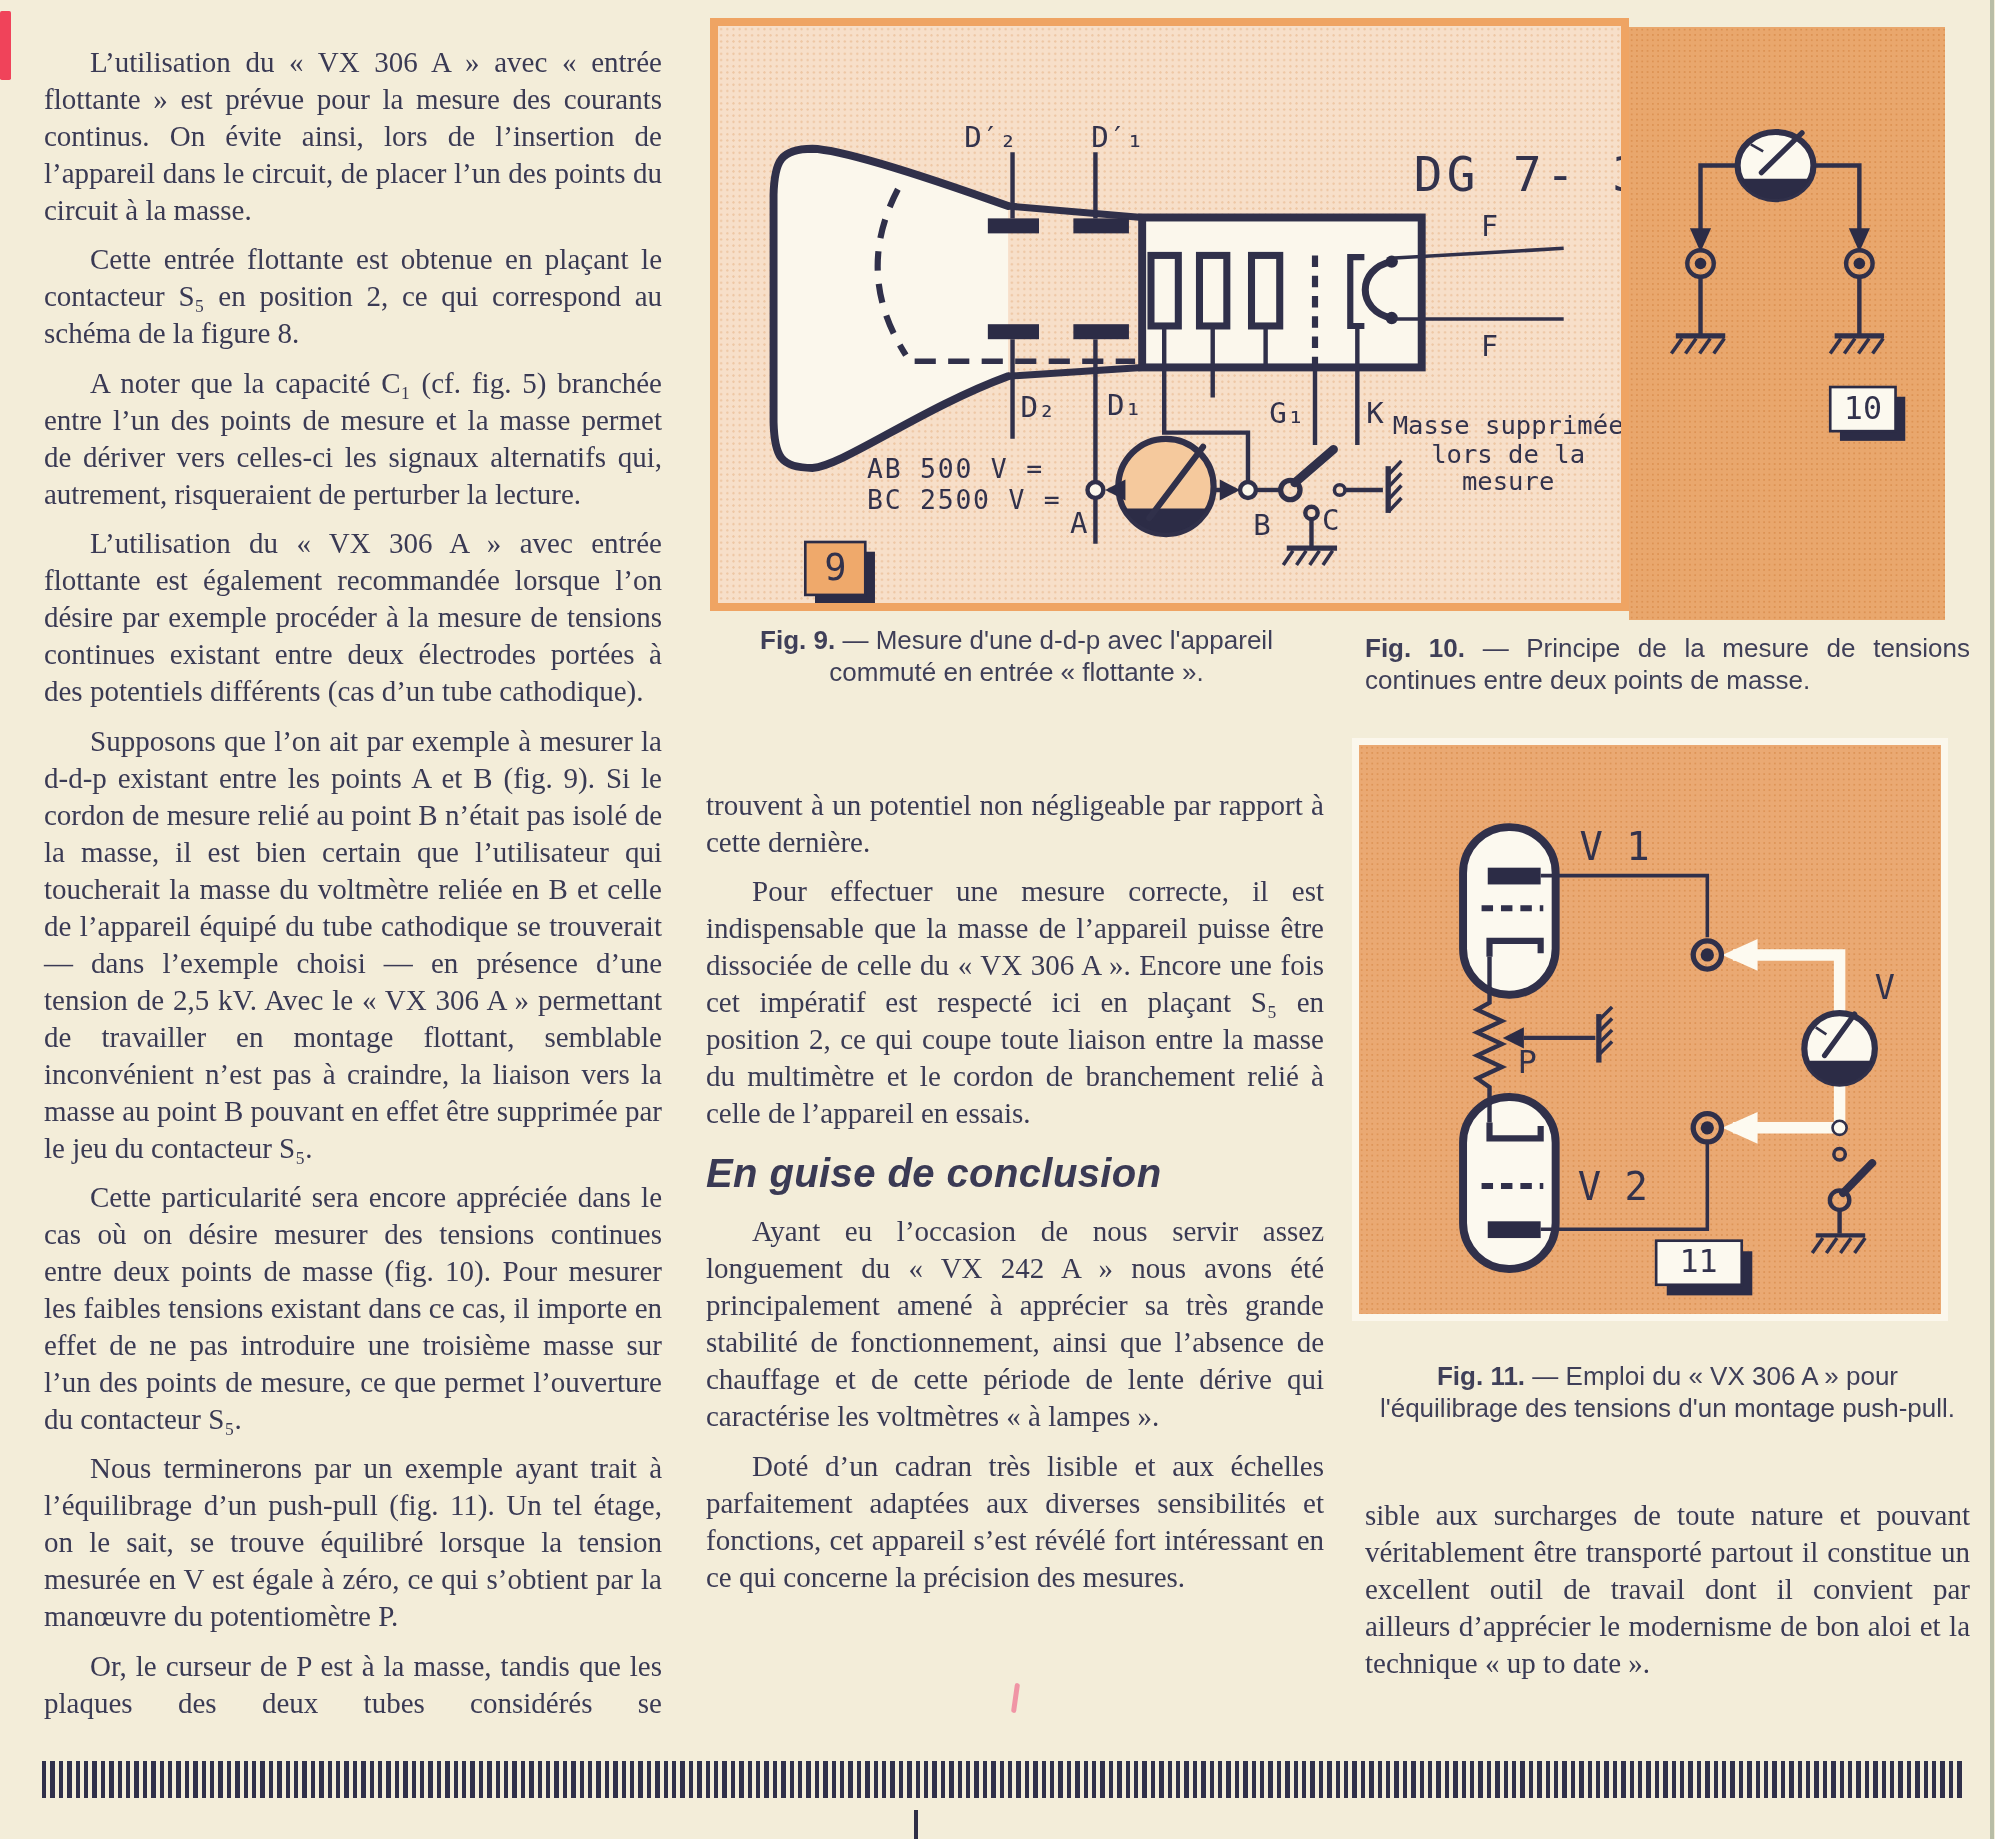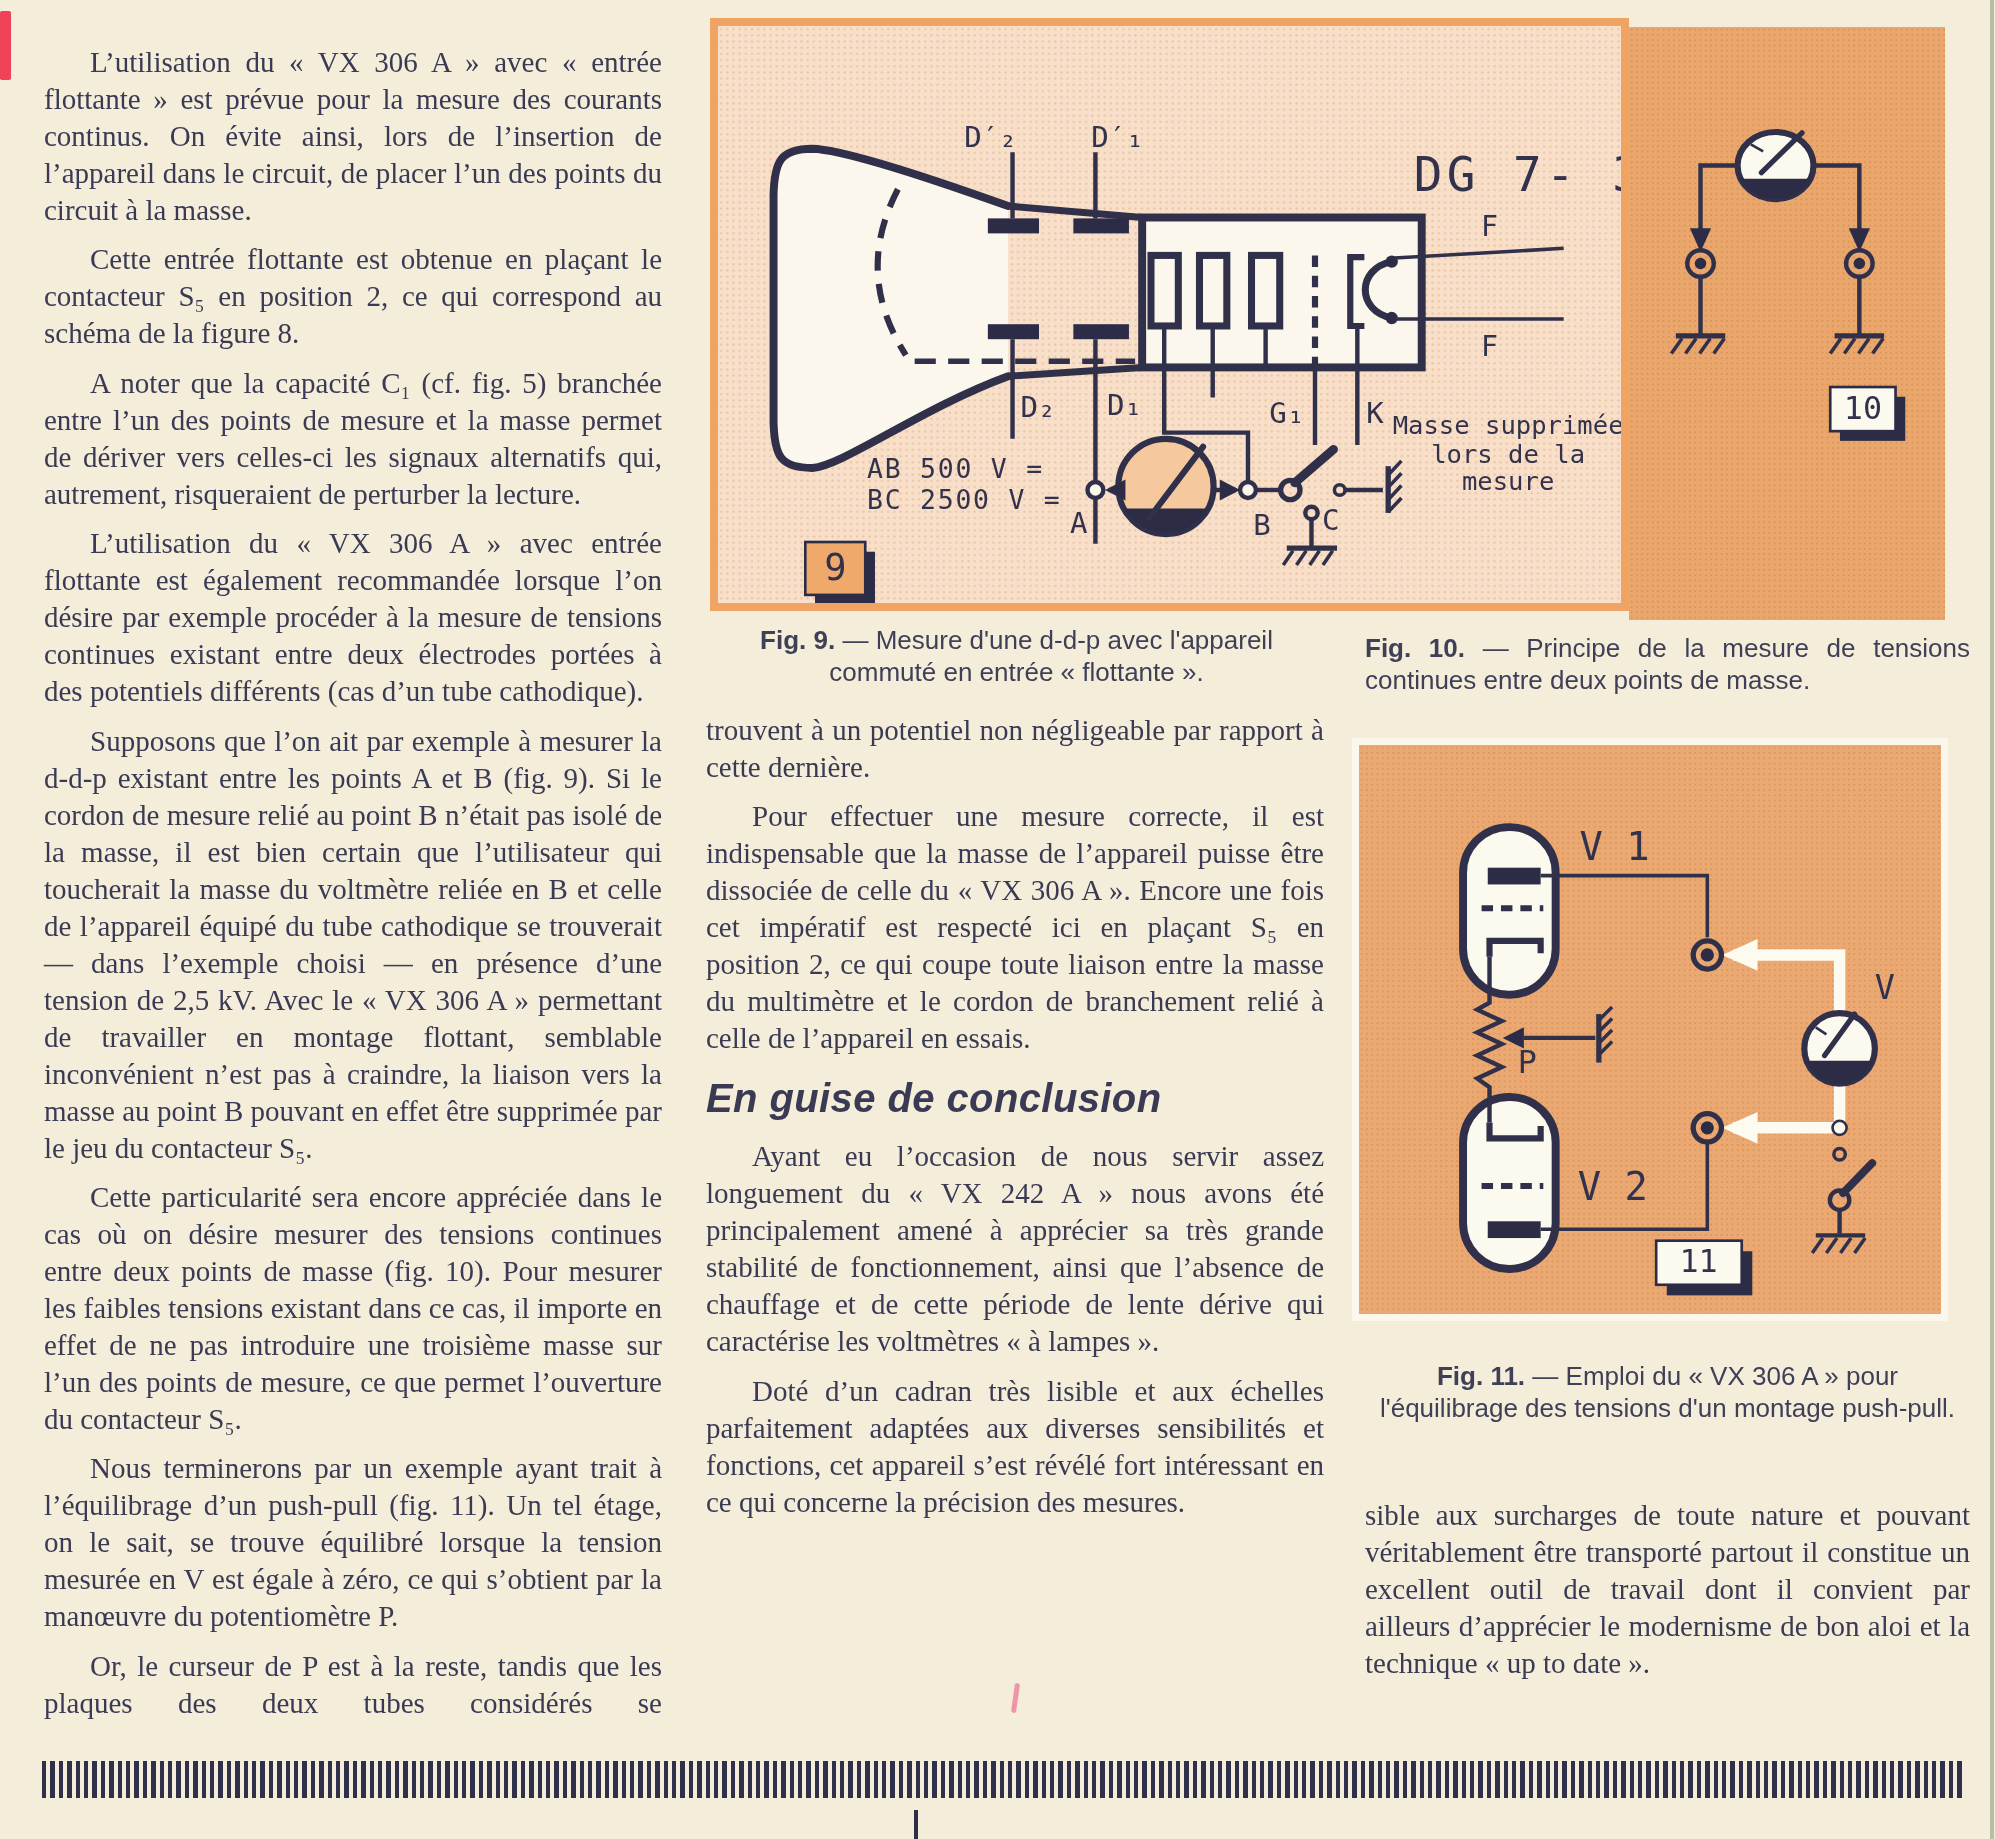--- a/index.html
+++ b/index.html
@@ -4,21 +4,21 @@
 <style>
   html,body{margin:0;padding:0;background:#6b6b66;}
   .page{position:relative;width:1996px;height:1839px;background:#f3edd9;overflow:hidden;
         font-family:"Liberation Serif",serif;color:#3a3a54;}
   
   .col{position:absolute;font-size:29px;line-height:37px;}
   .col p{margin:0 0 12.4px 0;text-indent:46px;text-align:justify;}
   .col p.noindent{text-indent:0;}
   .col p.runon{text-align-last:justify;}
   .col-left{left:44px;top:44px;width:618px;}
-  .col-mid{left:706px;top:712px;width:618px;}
+  .col-mid{left:706px;top:787px;width:618px;}
   .col-right{left:1365px;top:1497px;width:605px;}
   .mid-heading{font-family:"Liberation Sans",sans-serif;font-style:italic;font-weight:bold;
                font-size:40px;margin:23px 0 21px 0;letter-spacing:0.4px;}
   .signature{position:absolute;left:1365px;top:1699px;width:605px;text-align:right;
              font-family:"Liberation Sans",sans-serif;font-weight:bold;font-size:36px;
              letter-spacing:1.8px;color:#32324c;}
   
   .fig-panel{position:absolute;box-sizing:border-box;}
   .fig9{left:710px;top:17.6px;width:919px;height:593px;border:8px solid #efa463;
         background-color:#f7dfc9;
@@ -58,21 +58,21 @@
   <div class="red-mark"></div>
 
   <div class="col col-left">
     <p>L’utilisation du « VX 306 A » avec « entrée flottante » est prévue pour la mesure des courants continus. On évite ainsi, lors de l’insertion de l’appareil dans le circuit, de placer l’un des points du circuit à la masse.</p>
     <p>Cette entrée flottante est obtenue en plaçant le contacteur S₅ en position 2, ce qui correspond au schéma de la figure 8.</p>
     <p>A noter que la capacité C₁ (cf. fig. 5) branchée entre l’un des points de mesure et la masse permet de dériver vers celles-ci les signaux alternatifs qui, autrement, risqueraient de perturber la lecture.</p>
     <p>L’utilisation du « VX 306 A » avec entrée flottante est également recommandée lorsque l’on désire par exemple procéder à la mesure de tensions continues existant entre deux électrodes portées à des potentiels différents (cas d’un tube cathodique).</p>
     <p>Supposons que l’on ait par exemple à mesurer la d-d-p existant entre les points A et B (fig. 9). Si le cordon de mesure relié au point B n’était pas isolé de la masse, il est bien certain que l’utilisateur qui toucherait la masse du voltmètre reliée en B et celle de l’appareil équipé du tube cathodique se trouverait — dans l’exemple choisi — en présence d’une tension de 2,5 kV. Avec le « VX 306 A » permettant de travailler en montage flottant, semblable inconvénient n’est pas à craindre, la liaison vers la masse au point B pouvant en effet être supprimée par le jeu du contacteur S₅.</p>
     <p>Cette particularité sera encore appréciée dans le cas où on désire mesurer des tensions continues entre deux points de masse (fig. 10). Pour mesurer les faibles tensions existant dans ce cas, il importe en effet de ne pas introduire une troisième masse sur l’un des points de mesure, ce que permet l’ouverture du contacteur S₅.</p>
     <p>Nous terminerons par un exemple ayant trait à l’équilibrage d’un push-pull (fig. 11). Un tel étage, on le sait, se trouve équilibré lorsque la tension mesurée en V est égale à zéro, ce qui s’obtient par la manœuvre du potentiomètre P.</p>
-    <p class="runon">Or, le curseur de P est à la reste, tandis que les plaques des deux tubes considérés se</p>
+    <p class="runon">Or, le curseur de P est à la masse, tandis que les plaques des deux tubes considérés se</p>
   </div>
 
   <div class="fig-panel fig9">
     <svg width="903" height="577" viewBox="9 9 1024 654">
 
       <text x="798" y="196" font-size="54" letter-spacing="5">DG 7- 36</text>
 
       <path class="fillw" d="M 338,213 C 240,178 150,149 116,148 C 80,148 73,162 72,200 L 72,458 C 73,497 80,510 116,510 C 150,508 240,442 338,406 Z"></path>
       <path class="ln" stroke-width="9" stroke-linecap="round" d="M 338,213 C 240,178 150,149 116,148 C 80,148 73,162 72,200 L 72,458 C 73,497 80,510 116,510 C 150,508 240,442 338,406"></path>
       <path class="ln" stroke-width="7" stroke-dasharray="22 15" d="M 213,194 Q 163,290 222,382"></path>

